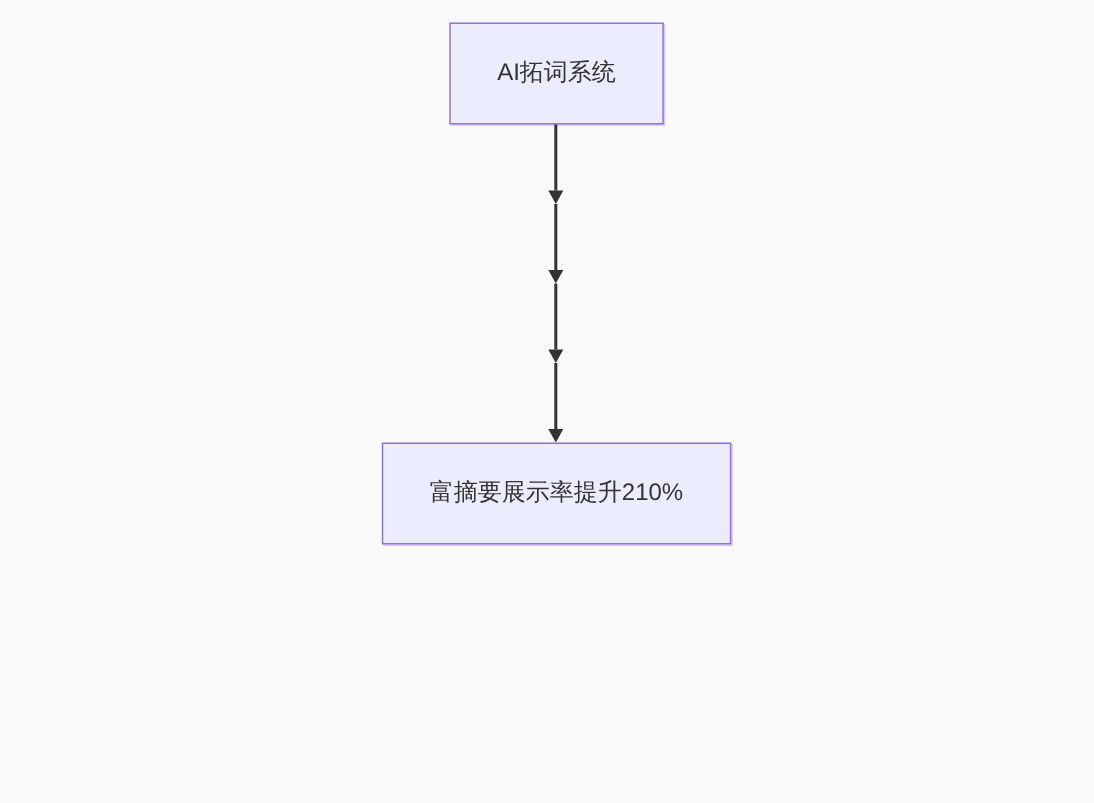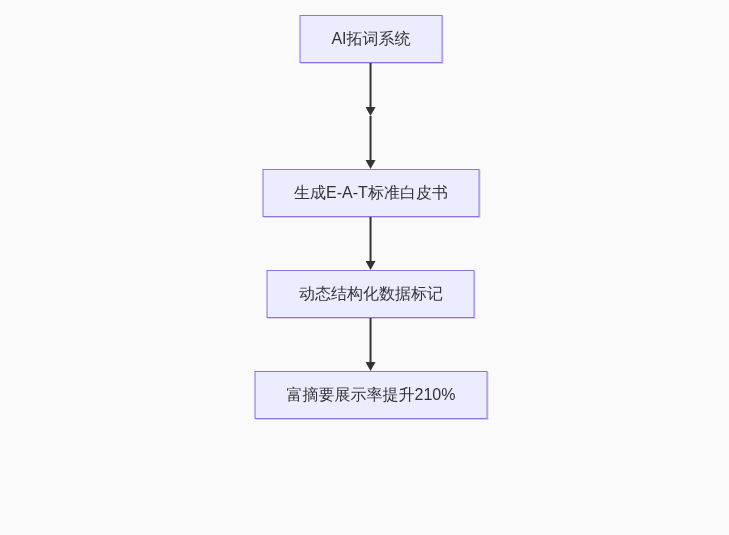--- a/index.html
+++ b/index.html
@@ -22,21 +22,21 @@
     position: absolute;
     left: 371px;
     top: 15px;
     transform: translateX(-50%);
     display: flex;
     flex-direction: column;
     align-items: center;
   }
   .node {
     box-sizing: border-box;
-    height: 48px;
+    height: 68px;
     padding: 0 31px;
     background: #ECECFF;
     border: 1px solid #9370DB;
     box-shadow: 1px 1px 0 rgba(147,112,219,0.35);
     display: flex;
     align-items: center;
     justify-content: flex-end;
     white-space: nowrap;
   }
   .node-label {
@@ -78,32 +78,26 @@
       <div class="edge-line"></div>
       <div class="edge-arrowhead"></div>
     </div>
 
 
     <div class="edge">
       <div class="edge-line"></div>
       <div class="edge-arrowhead"></div>
     </div>
 
-    <div class="node">
-      <span class="node-label">生成E-A-T标准白皮书</span>
-    </div>
 
     <div class="edge">
       <div class="edge-line"></div>
       <div class="edge-arrowhead"></div>
     </div>
 
-    <div class="node">
-      <span class="node-label">动态结构化数据标记</span>
-    </div>
 
     <div class="edge">
       <div class="edge-line"></div>
       <div class="edge-arrowhead"></div>
     </div>
 
     <div class="node">
       <span class="node-label">富摘要展示率提升210%</span>
     </div>
 

